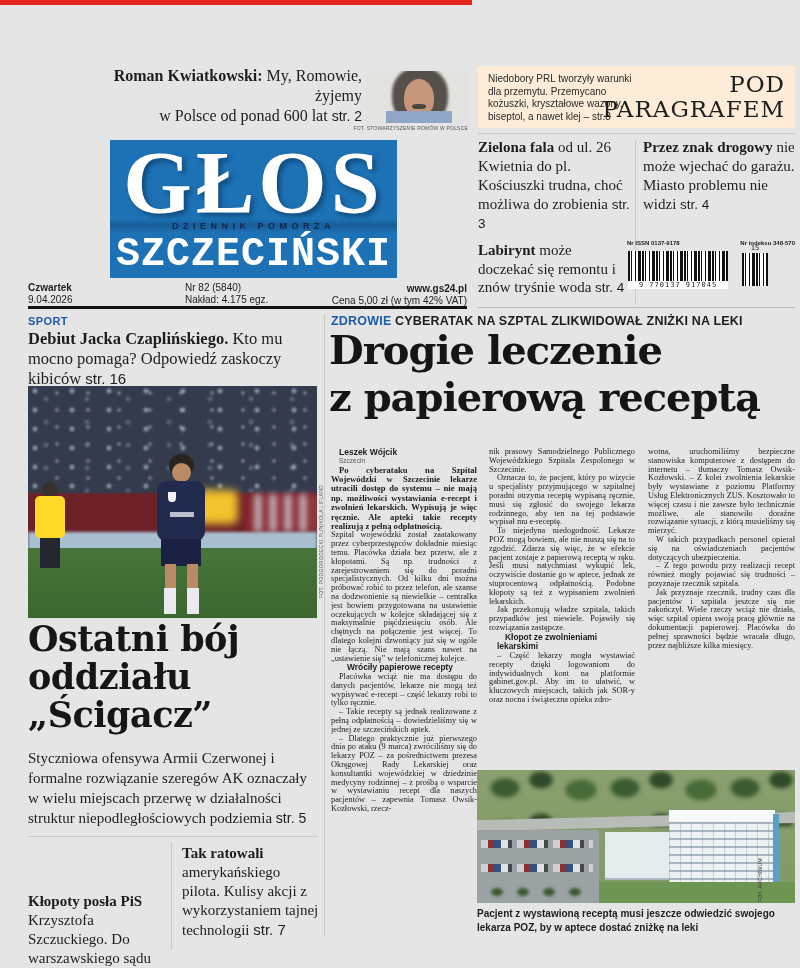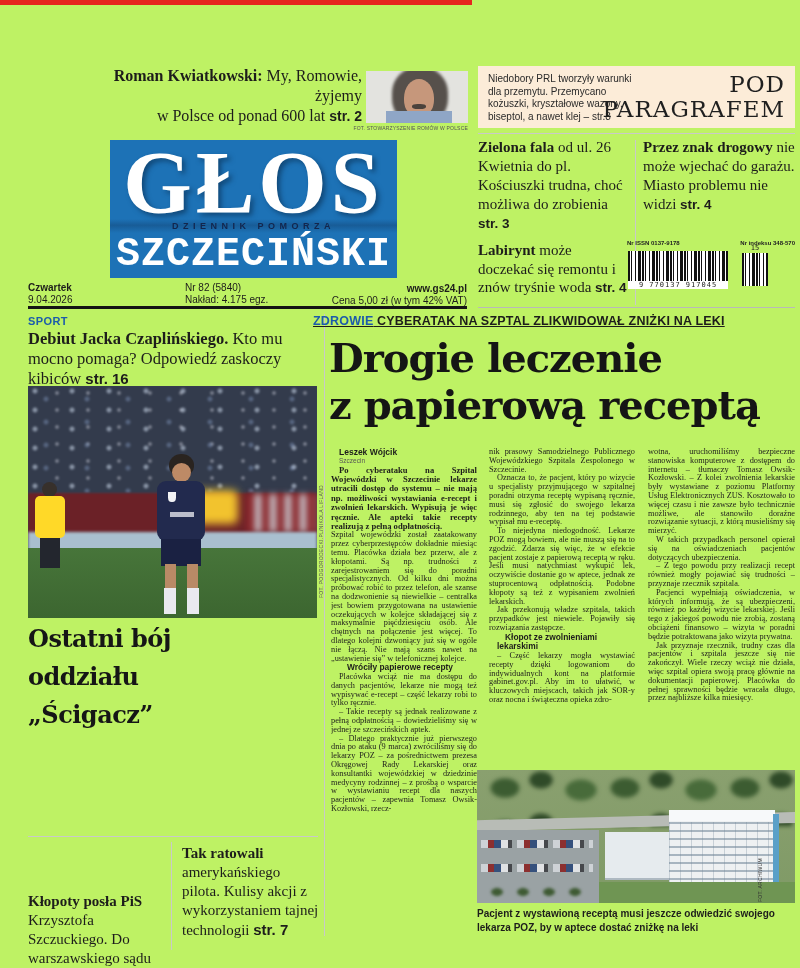--- a/index.html
+++ b/index.html
@@ -1,20 +1,20 @@
 <!DOCTYPE html>
 <html lang="pl"><head>
 <meta charset="utf-8">
 <style>
   html,body{margin:0;padding:0;background:#fff;}
-  .page{position:relative;width:800px;height:968px;background:#bef264;overflow:hidden;
+  .page{position:relative;width:800px;height:968px;background:#e5e5e5;overflow:hidden;
         font-family:"Liberation Serif",serif;color:#1d1d1b;}
   .abs{position:absolute;}
   .b{font-weight:bold;}
-  .ref{font-family:"Liberation Sans",sans-serif;font-weight:bold;}
+  .ref{font-family:"Liberation Sans",sans-serif;font-weight:normal;}
   .rule{position:absolute;background:#c9c9c9;}
   .vcred{position:absolute;font-family:"Liberation Sans",sans-serif;font-size:5px;color:#555;
          writing-mode:vertical-rl;transform:rotate(180deg);letter-spacing:.3px;white-space:nowrap;}
 
   
   .redbar{left:0;top:0;width:472px;height:5px;background:#e5261e;}
   .roman{left:70px;top:66px;width:292px;text-align:right;font-size:16px;line-height:20px;}
   .roman .ref{font-size:14px;}
   .roman-photo{left:366px;top:71px;width:102px;height:52px;background:#e3e3df;overflow:hidden;}
   .rp-hair{position:absolute;left:26px;top:-4px;width:56px;height:58px;background:#56504b;border-radius:45%;filter:blur(1.5px);}
@@ -85,33 +85,33 @@
   .sc-player .crest{position:absolute;left:22px;top:38px;width:8px;height:10px;background:#f2f2f4;border-radius:0 0 45% 45%;}
   .sc-player .sponsor{position:absolute;left:24px;top:58px;width:24px;height:5px;background:rgba(240,240,245,.75);}
   .sc-player .shorts{position:absolute;left:15px;top:85px;width:40px;height:27px;background:#1a2142;}
   .sc-player .leg-l{position:absolute;left:19px;top:110px;width:11px;height:28px;background:#b98a66;}
   .sc-player .leg-r{position:absolute;left:41px;top:110px;width:11px;height:28px;background:#b98a66;}
   .sc-player .sock-l{position:absolute;left:18px;top:134px;width:12px;height:26px;background:#e9e9ef;}
   .sc-player .sock-r{position:absolute;left:41px;top:134px;width:12px;height:26px;background:#e9e9ef;}
   .soccer-credit{left:318px;top:458px;height:140px;}
 
   .scigacz-head{left:28px;top:620px;font-family:"DejaVu Serif",serif;font-weight:bold;
-                font-size:24px;line-height:38px;letter-spacing:-.5px;color:#161616;}
+                font-size:35px;line-height:38px;letter-spacing:-.5px;color:#161616;}
   .scigacz-teaser{left:28px;top:748px;width:292px;font-size:15px;line-height:20px;}
   .scigacz-teaser .ref{font-size:14px;}
   .bl-rule-h{left:28px;top:836px;width:290px;height:1px;}
   .bl-rule-v{left:171px;top:842px;width:1px;height:108px;}
   .bl-teaser{top:844px;font-size:15px;line-height:19px;}
 
   
   .main-vrule{left:324px;top:314px;width:1px;height:622px;}
-  .kicker{left:313px;top:314px;width:470px;font-family:"Liberation Sans",sans-serif;
-          font-weight:bold;font-size:12.5px;letter-spacing:.2px;white-space:nowrap;text-decoration:underline;}
+  .kicker{left:331px;top:314px;width:470px;font-family:"Liberation Sans",sans-serif;
+          font-weight:bold;font-size:12.5px;letter-spacing:.2px;white-space:nowrap;}
   .kicker .sec{color:#1c5cab;}
-  .main-head{left:329px;top:334px;width:470px;font-family:"DejaVu Serif",serif;font-weight:bold;
+  .main-head{left:329px;top:326px;width:470px;font-family:"DejaVu Serif",serif;font-weight:bold;
              font-size:40px;line-height:47px;letter-spacing:-1px;color:#151515;}
   .col{position:absolute;top:448px;font-size:8.3px;line-height:8.8px;text-align:justify;overflow:hidden;}
   .col p{margin:0;text-indent:8px;}
   .col p.noind{text-indent:0;}
   .byline{font-family:"Liberation Sans",sans-serif;font-weight:bold;font-size:8.5px;text-indent:0;}
   .place{font-family:"Liberation Sans",sans-serif;font-size:6.5px;color:#555;margin-bottom:8px;text-indent:0;}
   .lede{font-weight:bold;font-size:8.6px;line-height:9.4px;margin-bottom:8px;text-indent:0;}
   .subhead{font-family:"Liberation Sans",sans-serif;font-weight:bold;font-size:8.4px;line-height:9.6px;
            padding-left:8px;margin:6px 0 2px 0;text-align:left;}
   .hospital{left:477px;top:770px;width:318px;height:133px;overflow:hidden;background:linear-gradient(180deg,#8aa06f,#7f9a66);}
@@ -240,20 +240,23 @@
       <div class="sock-r"></div>
     </div>
   </div>
   <div class="vcred soccer-credit">FOT. PODGORODECKI.PL/NIKOLA LIFLAND</div>
 
   <div class="abs scigacz-head">
     <div>Ostatni bój</div>
     <div>oddziału</div>
     <div>„Ścigacz”</div>
   </div>
+  <div class="abs scigacz-teaser">
+    <span>Styczniowa ofensywa Armii Czerwonej i formalne rozwiązanie szeregów AK oznaczały w wielu miejscach przerwę w działalności struktur niepodległościowych podziemia </span><span class="ref">str. 5</span>
+  </div>
 
   <div class="rule bl-rule-h"></div>
   <div class="rule bl-rule-v"></div>
   <div class="abs bl-teaser" style="left:28px;width:134px;margin-top:48px;">
     <span class="b">Kłopoty posła PiS</span><span> Krzysztofa Szczuckiego. Do warszawskiego sądu trafił akt oskarżenia </span><span class="ref">str. 6</span>
   </div>
   <div class="abs bl-teaser" style="left:182px;width:138px;">
     <span class="b">Tak ratowali</span><span> amerykańskiego pilota. Kulisy akcji z wykorzystaniem tajnej technologii </span><span class="ref">str. 7</span>
   </div>
 
@@ -283,21 +286,20 @@
     <p>To niejedyna niedogodność. Lekarze POZ mogą bowiem, ale nie muszą się na to zgodzić. Zdarza się więc, że w efekcie pacjent zostaje z papierową receptą w ręku. Jeśli musi natychmiast wykupić lek, oczywiście dostanie go w aptece, jednak ze stuprocentową odpłatnością. Podobne kłopoty są też z wypisaniem zwolnień lekarskich.</p>
     <p>Jak przekonują władze szpitala, takich przypadków jest niewiele. Pojawiły się rozwiązania zastępcze.</p>
     <p class="subhead">Kłopot ze zwolnieniami lekarskimi</p>
     <p>– Część lekarzy mogła wystawiać recepty dzięki logowaniom do indywidualnych kont na platformie gabinet.gov.pl. Aby im to ułatwić, w kluczowych miejscach, takich jak SOR-y oraz nocna i świąteczna opieka zdro-</p>
   </div>
 
   <div class="col" style="left:648px;width:147px;height:315px;">
     <p class="noind">wotna, uruchomiliśmy bezpieczne stanowiska komputerowe z dostępem do internetu – tłumaczy Tomasz Owsik-Kozłowski. – Z kolei zwolnienia lekarskie były wystawiane z poziomu Platformy Usług Elektronicznych ZUS. Kosztowało to więcej czasu i nie zawsze było technicznie możliwe, ale stanowiło doraźne rozwiązanie sytuacji, z którą musieliśmy się mierzyć.</p>
     <p>W takich przypadkach personel opierał się na oświadczeniach pacjentów dotyczących ubezpieczenia.</p>
     <p>– Z tego powodu przy realizacji recept również mogły pojawiać się trudności – przyznaje rzecznik szpitala.</p>
-    <p>Pacjenci wypełniają oświadczenia, w których informują, że są ubezpieczeni, również po każdej wizycie lekarskiej. Jeśli tego z jakiegoś powodu nie zrobią, zostaną obciążeni finansowo – wizyta w poradni będzie potraktowana jako wizyta prywatna.</p>
     <p>Jak przyznaje rzecznik, trudny czas dla pacjentów i szpitala jeszcze się nie zakończył. Wiele rzeczy wciąż nie działa, więc szpital opiera swoją pracę głównie na dokumentacji papierowej. Placówka do pełnej sprawności będzie wracała długo, przez najbliższe kilka miesięcy.</p>
   </div>
 
   <div class="abs hospital">
     <div class="hp-trees"></div>
     <div class="hp-road"></div>
     <div class="hp-park">
       <div class="hp-cars1"></div>
       <div class="hp-cars2"></div>
       <div class="hp-bush"></div>

